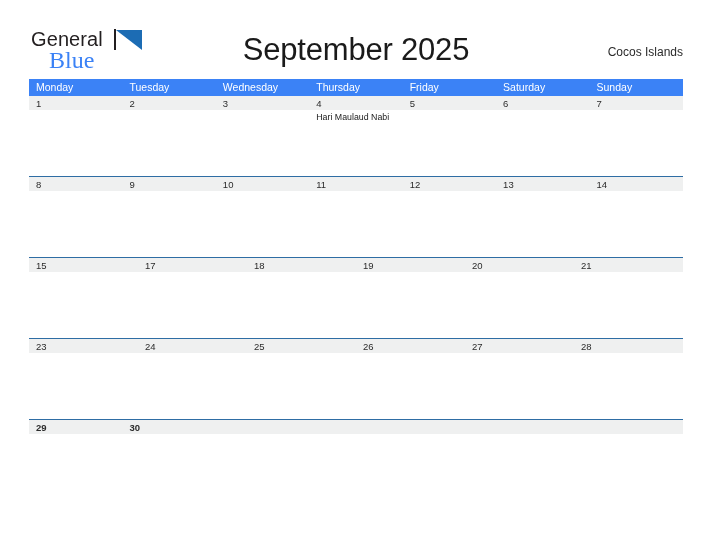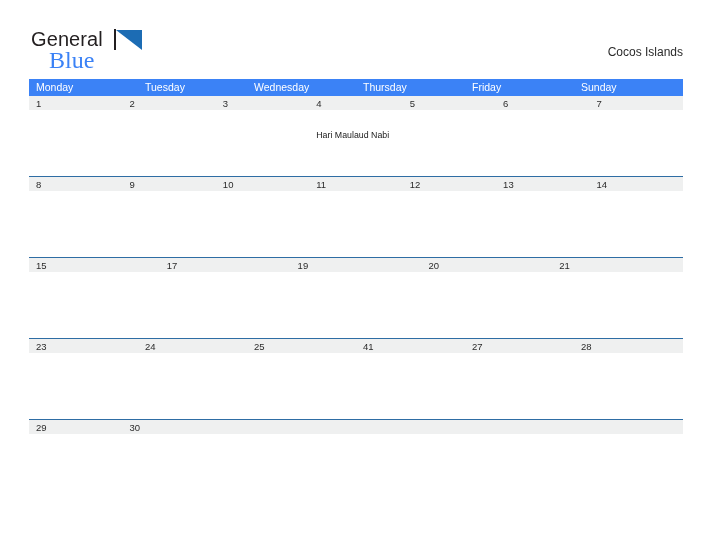--- a/index.html
+++ b/index.html
@@ -136,20 +136,21 @@
   }
 
   .week-inner {
     display: flex;
     width: 100%;
     height: 80px;
     position: relative;
   }
   .week-row.last .week-inner {
     height: 28px;
+    font-weight: bold;
   }
 
   
   .week-inner::before {
     content: "";
     position: absolute;
     left: 0;
     top: 0;
     width: 100%;
     height: 14px;
@@ -169,21 +170,21 @@
 
   .day-number {
     font-size: 9.5px;
     color: #2b2b2b;
     line-height: 13px;
     display: block;
     height: 13px;
   }
 
   .day-events {
-    margin-top: 20px;
+    margin-top: 2px;
   }
   .event {
     font-size: 8.8px;
     color: #1a1a1a;
     line-height: 11px;
     white-space: nowrap;
     display: block;
   }
 
   .day-cell.empty .day-number {
@@ -197,32 +198,34 @@
 
   <div class="header">
 
     <div class="logo">
       <span class="logo-general">General</span>
       <span class="logo-pole"></span>
       <span class="logo-flag"></span>
       <span class="logo-blue">Blue</span>
     </div>
 
+    <h1 class="title">September 2025</h1>
 
     <div class="location">Cocos Islands</div>
 
   </div>
 
   <div class="calendar">
     <div class="weekday-row" id="weekday-row">
         <div class="weekday-cell">Monday</div>
         <div class="weekday-cell">Tuesday</div>
         <div class="weekday-cell">Wednesday</div>
         <div class="weekday-cell">Thursday</div>
         <div class="weekday-cell">Friday</div>
+        <div class="weekday-cell">Saturday</div>
         <div class="weekday-cell">Sunday</div>
       </div>
     <div id="weeks-container">
         <div class="week-row first">
           <div class="week-inner">
             <div class="day-cell">
               <span class="day-number">1</span>
             </div>
             <div class="day-cell">
               <span class="day-number">2</span>
@@ -274,20 +277,23 @@
         </div>
         <div class="week-row">
           <div class="week-inner">
             <div class="day-cell">
               <span class="day-number">15</span>
             </div>
             <div class="day-cell">
               <span class="day-number">17</span>
             </div>
             <div class="day-cell">
+              <span class="day-number">18</span>
+            </div>
+            <div class="day-cell">
               <span class="day-number">19</span>
             </div>
             <div class="day-cell">
               <span class="day-number">20</span>
             </div>
             <div class="day-cell">
               <span class="day-number">21</span>
             </div>
           </div>
         </div>
@@ -296,21 +302,21 @@
             <div class="day-cell">
               <span class="day-number">23</span>
             </div>
             <div class="day-cell">
               <span class="day-number">24</span>
             </div>
             <div class="day-cell">
               <span class="day-number">25</span>
             </div>
             <div class="day-cell">
-              <span class="day-number">41</span>
+              <span class="day-number">26</span>
             </div>
             <div class="day-cell">
               <span class="day-number">27</span>
             </div>
             <div class="day-cell">
               <span class="day-number">28</span>
             </div>
           </div>
         </div>
         <div class="week-row last">

